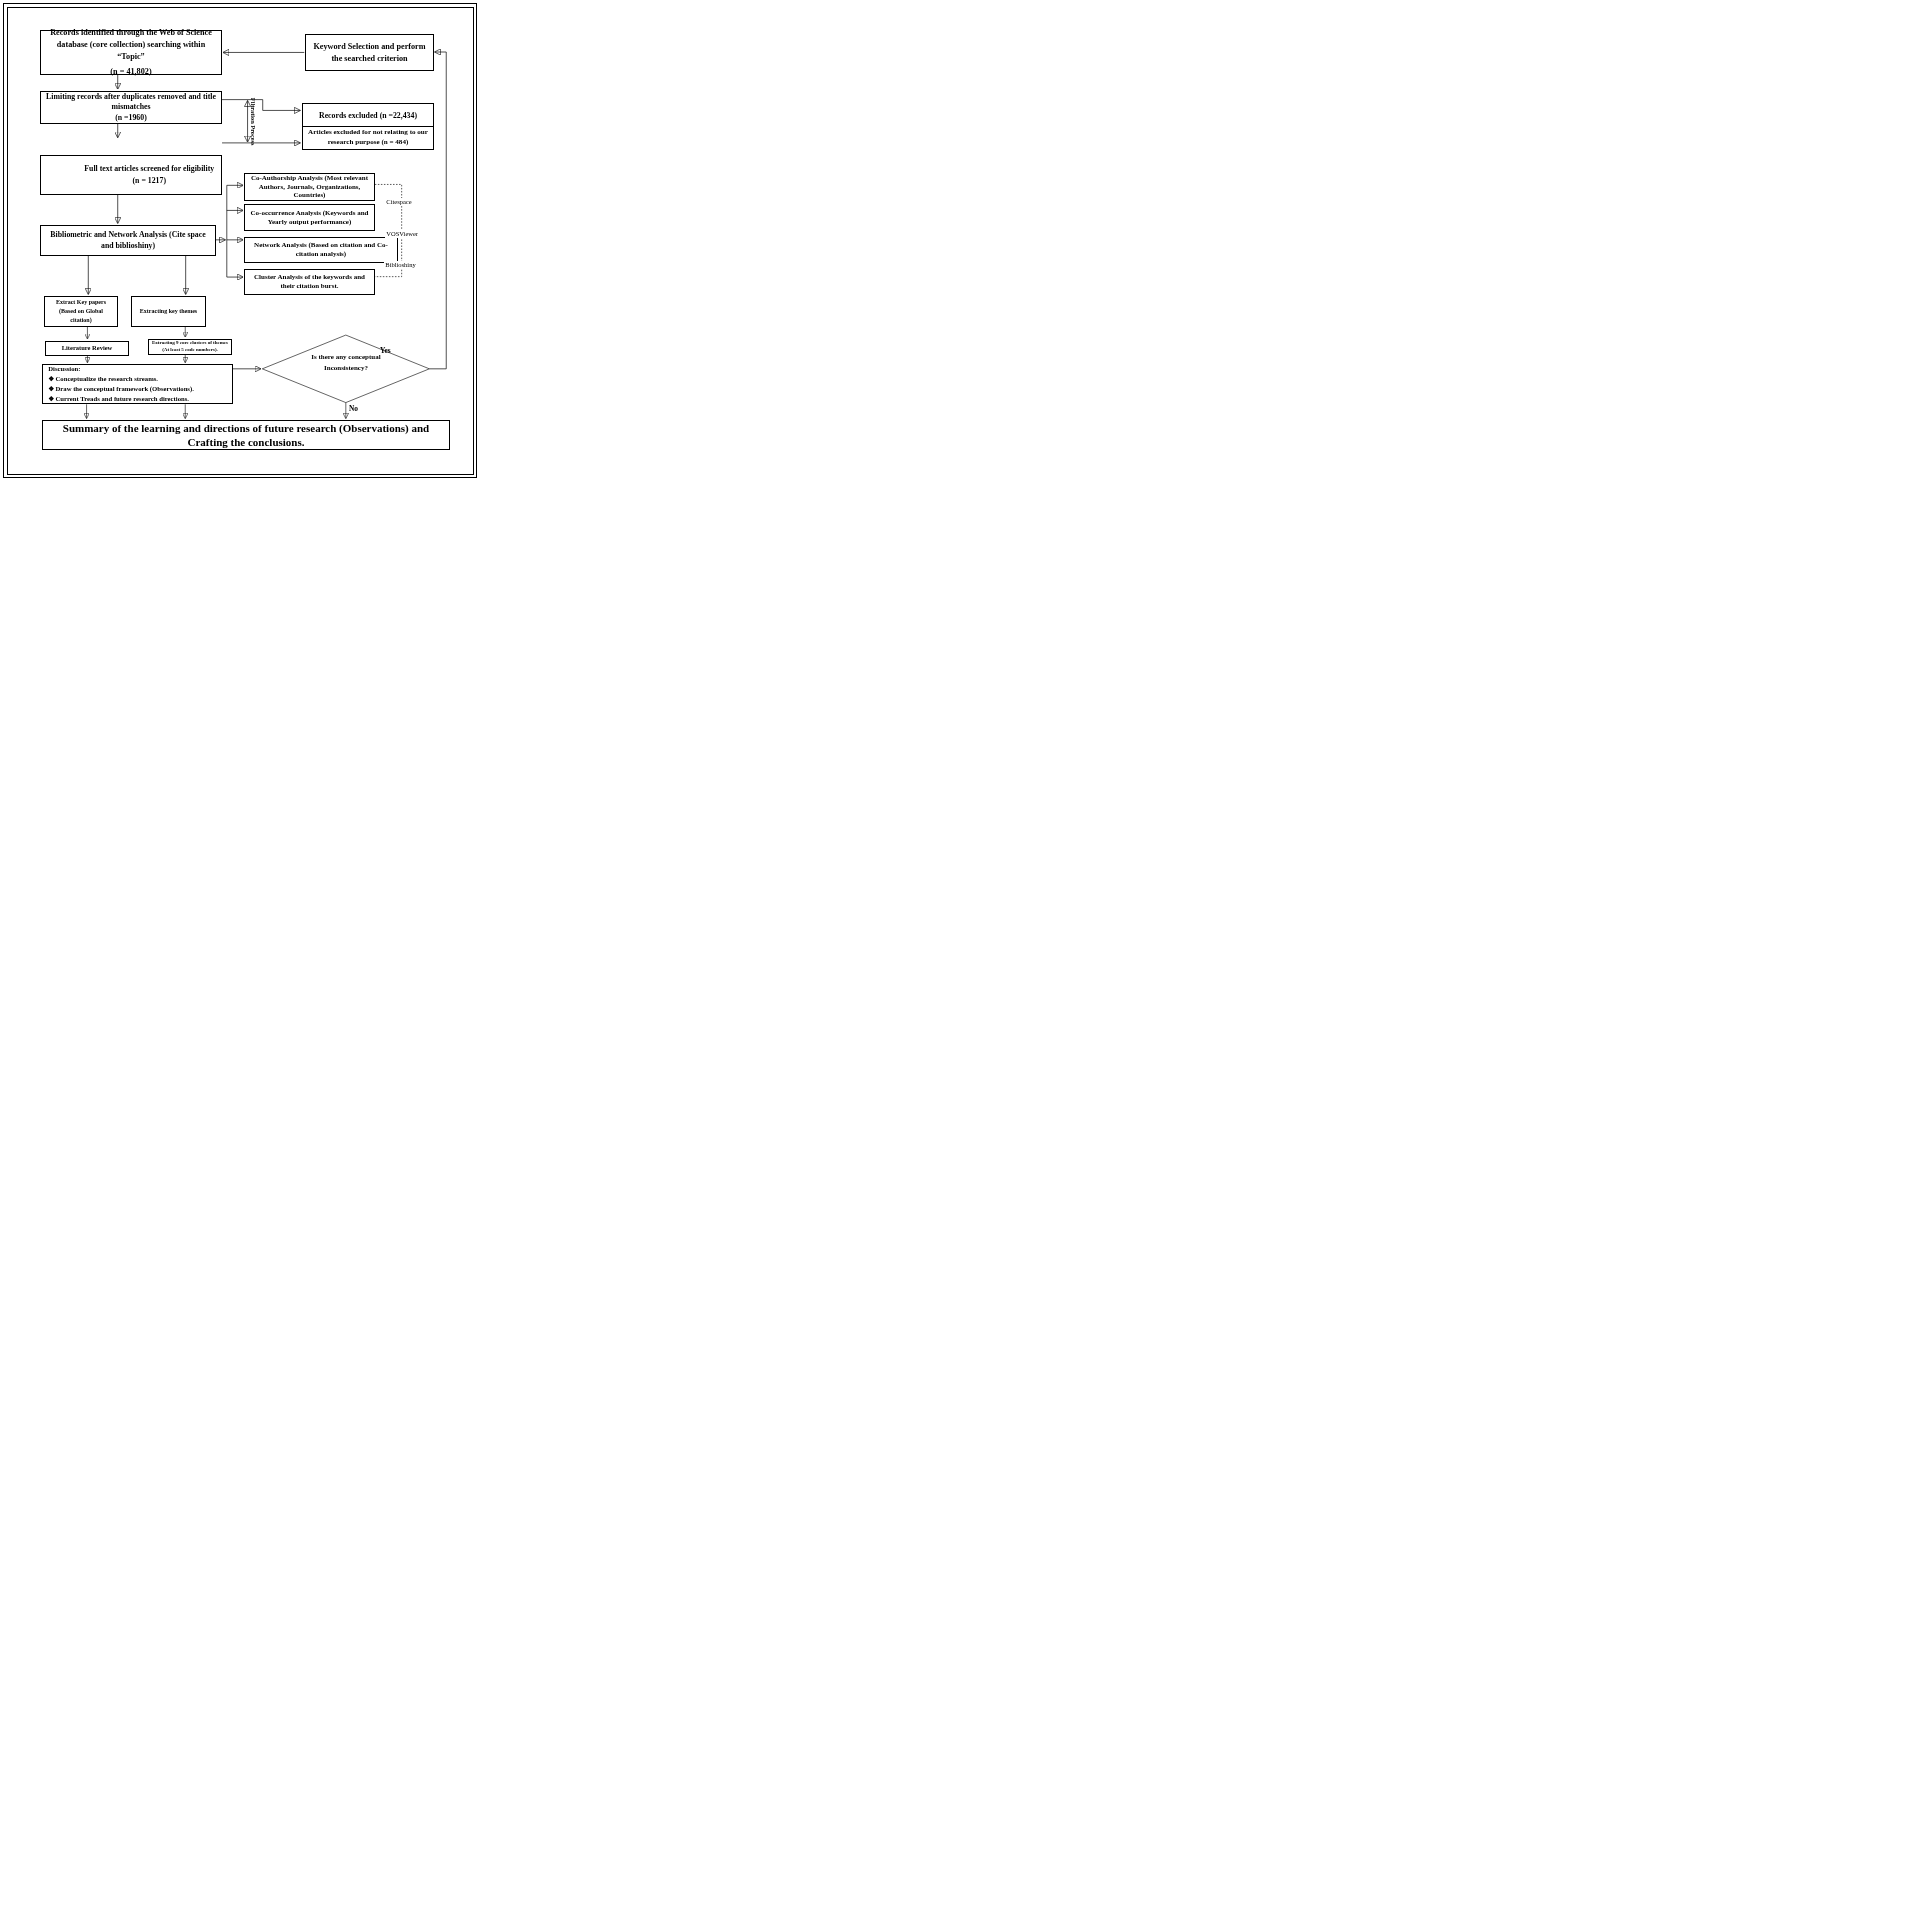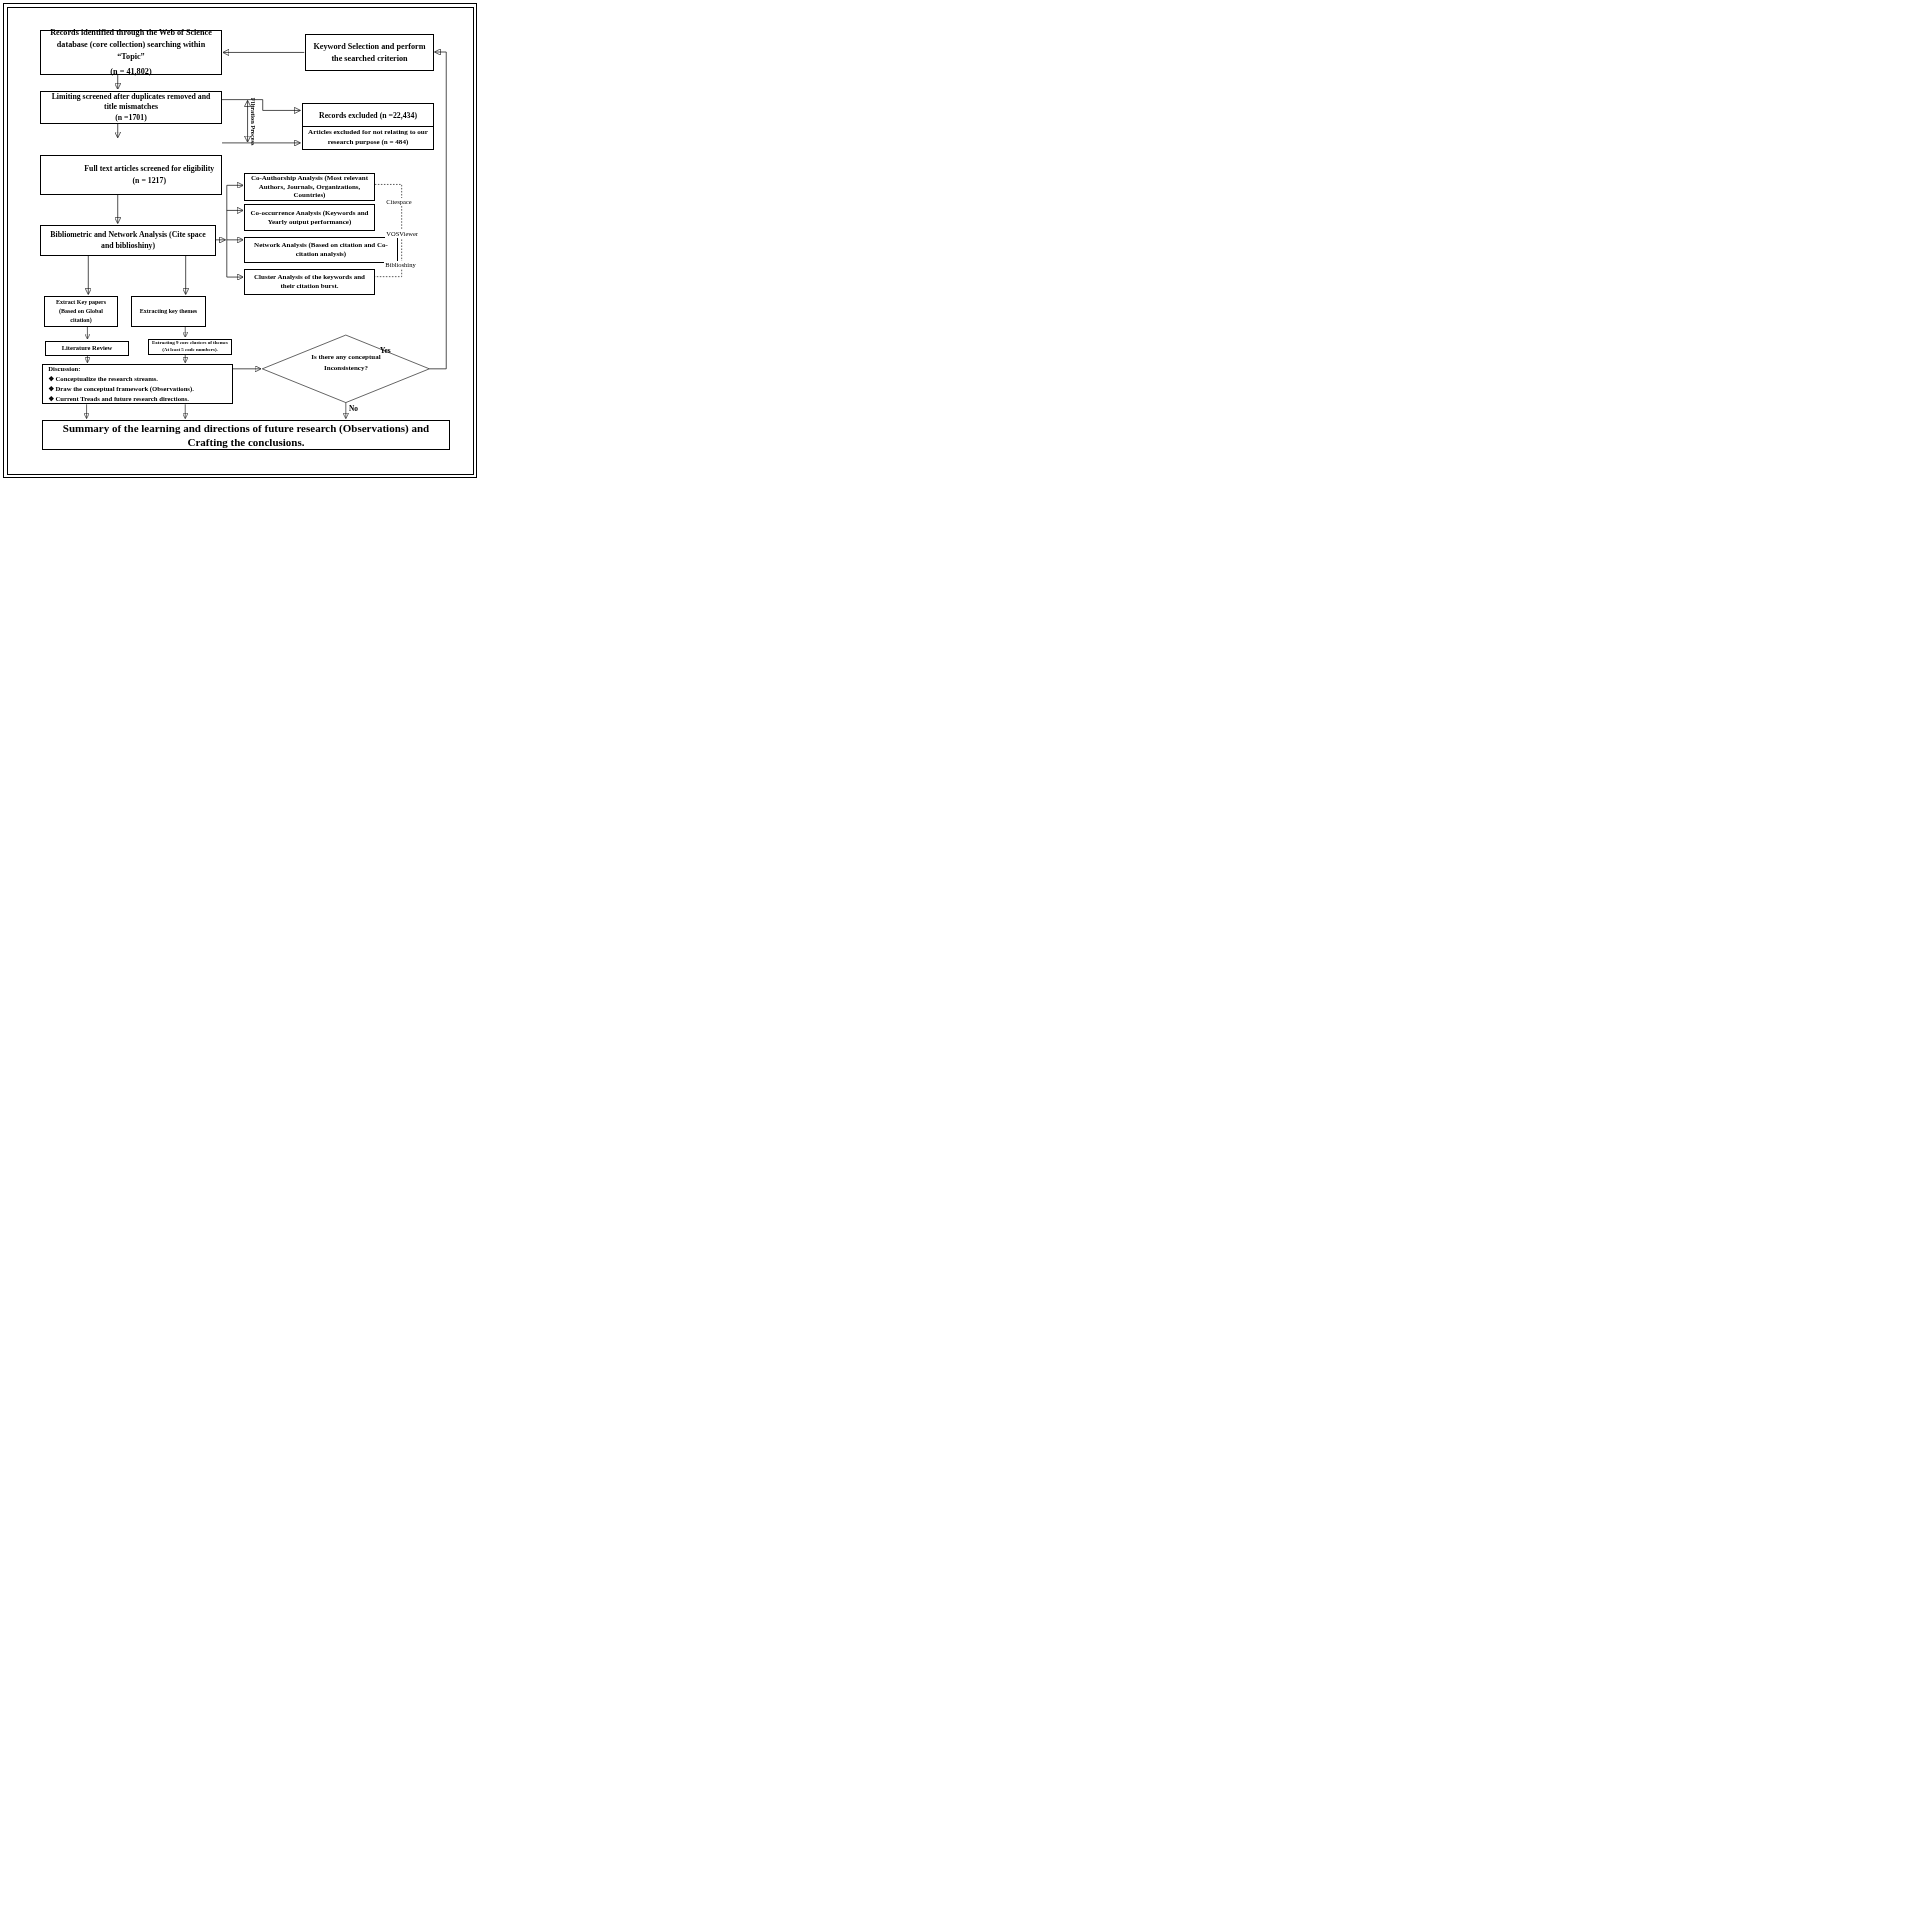--- a/index.html
+++ b/index.html
@@ -106,22 +106,22 @@
   <div class="node fs19" style="left:40px; top:30px; width:182px; height:45px;">
     <span>Records identified through the Web of Science database (core collection) searching within “Topic”</span>
     <span class="count">(n = 41,802)</span>
   </div>
 
   <div class="node fs19" style="left:305px; top:34px; width:129px; height:37px;">
     <span>Keyword Selection and perform the searched criterion</span>
   </div>
 
   <div class="node fs18" style="left:40px; top:91px; width:182px; height:33px;">
-    <span>Limiting screened after duplicates removed and title mismatches</span>
-    <span class="count" style="margin-top:0.9px;">(n =1701)</span>
+    <span>Limiting records after duplicates removed and title mismatches</span>
+    <span class="count" style="margin-top:0.9px;">(n =1960)</span>
   </div>
 
   <div class="node fs18" style="left:302px; top:103px; width:132px; height:26.4px;">
     <span>Records excluded (n =22,434)</span>
   </div>
 
   <div class="node fs18" style="left:40px; top:155px; width:182px; height:40px;padding-left:40px;">
     <span>Full text articles screened for eligibility</span>
     <span class="count" style="margin-top:1.7px;">(n = 1217)</span>
   </div>

